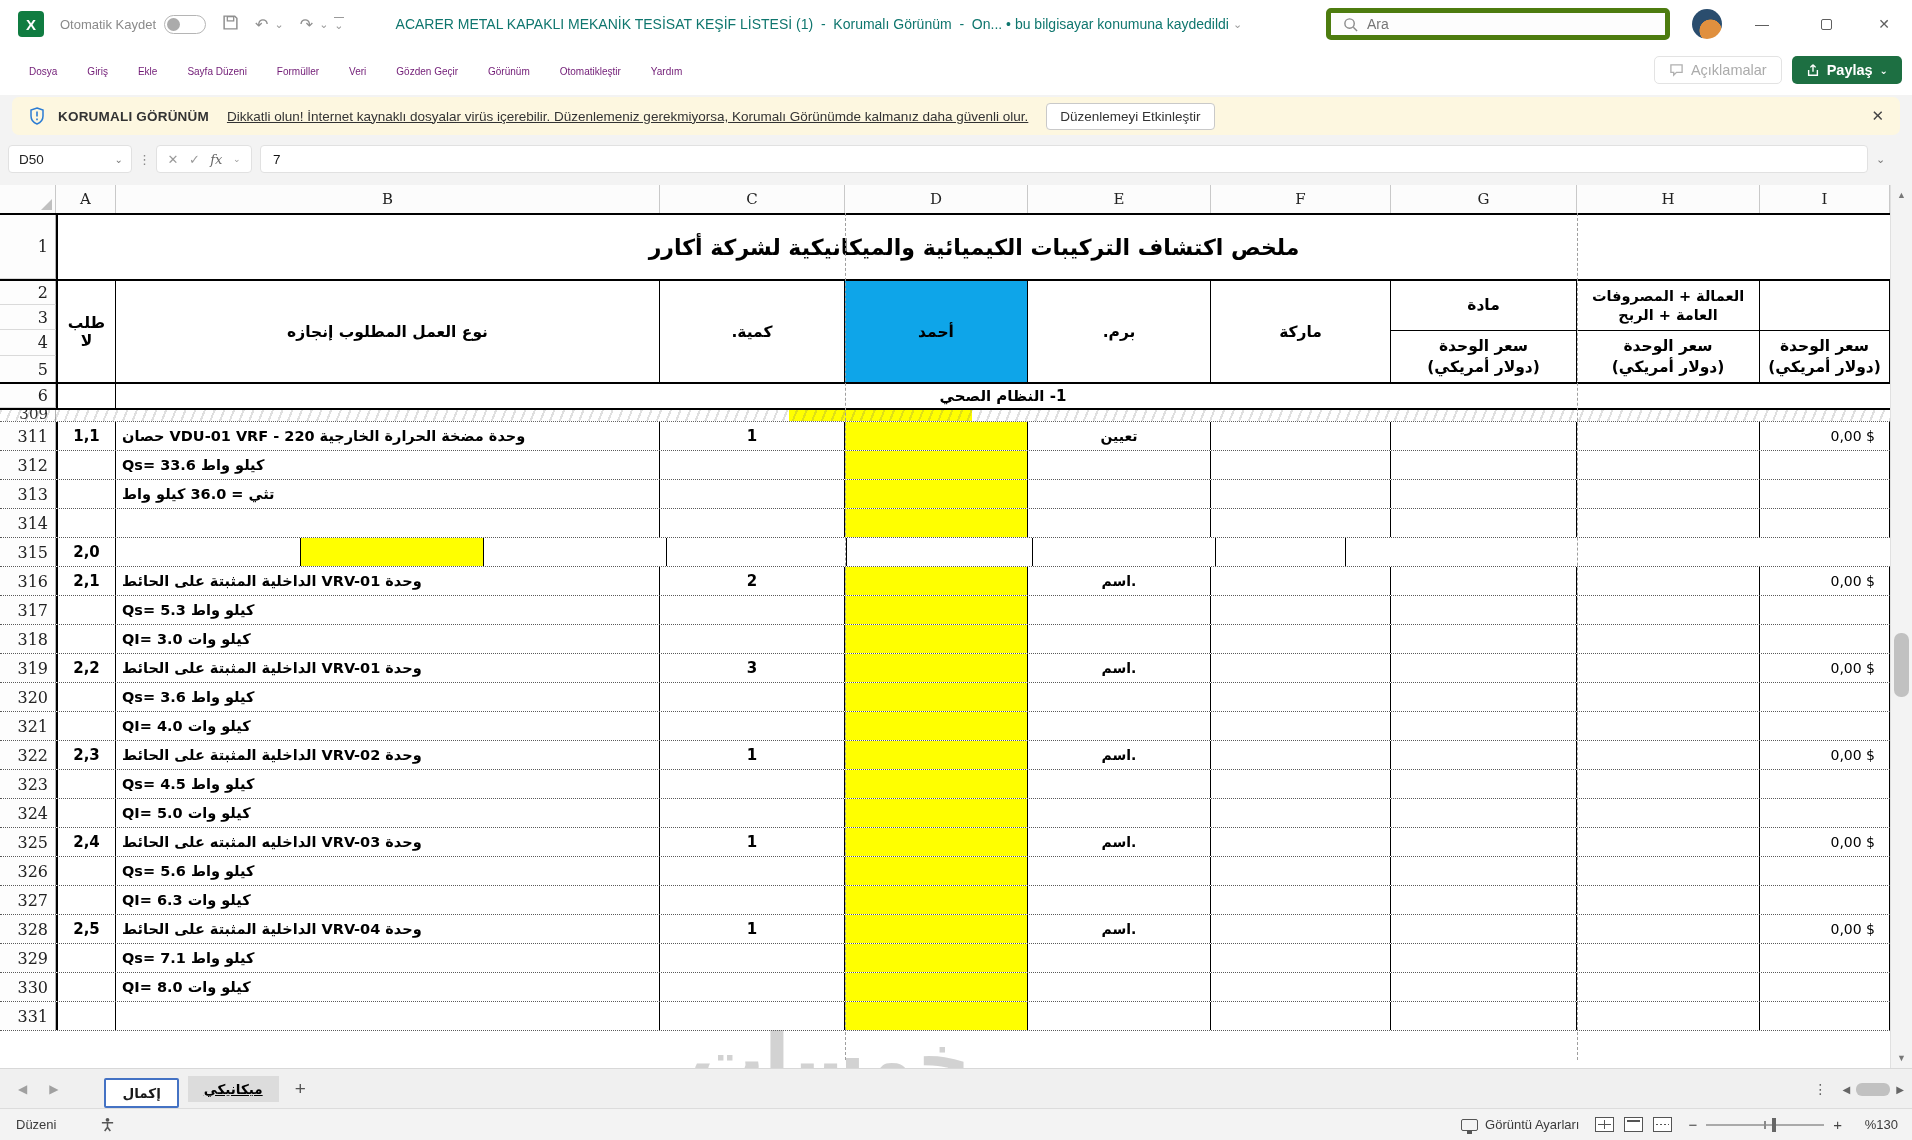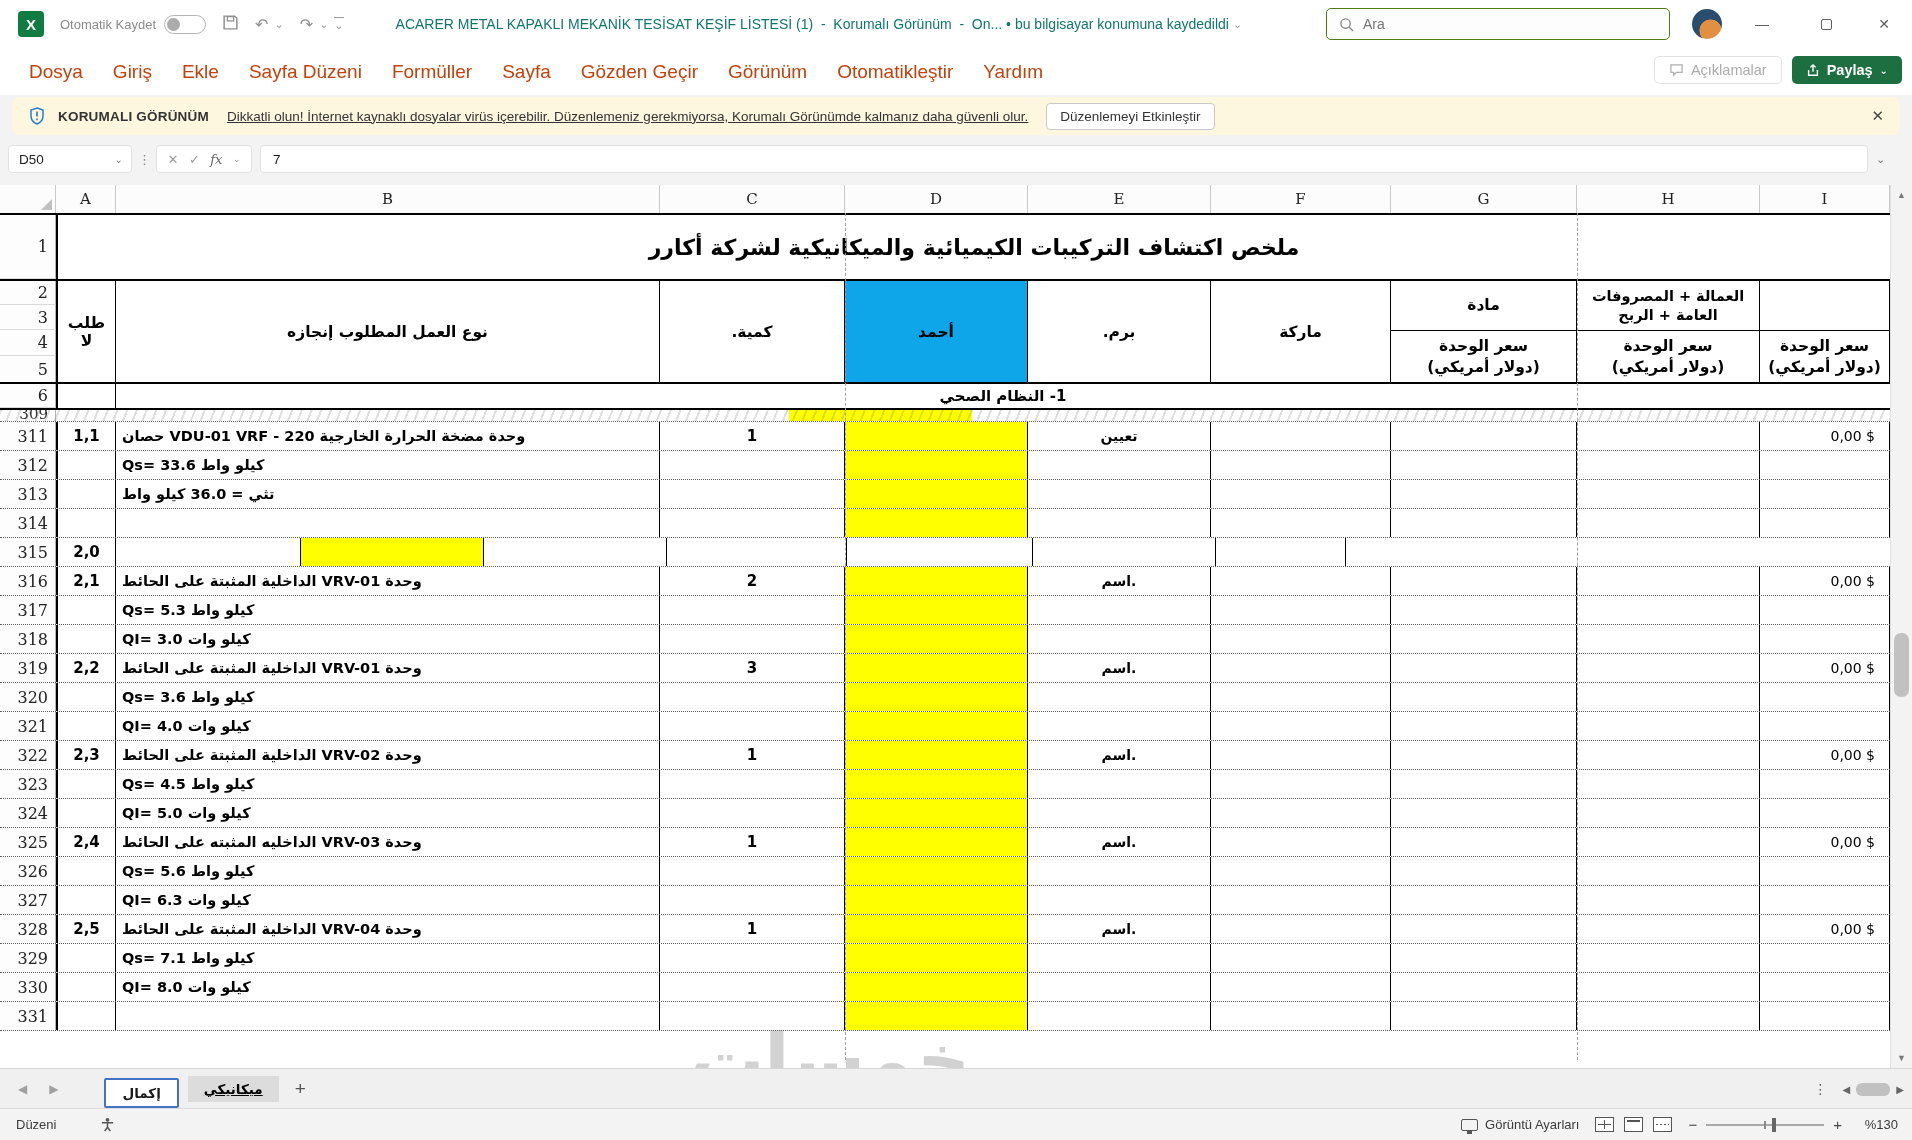--- a/index.html
+++ b/index.html
@@ -14,34 +14,34 @@
     display:flex; align-items:center; color:#868686; font-size:13px; }
   .xl-logo { width:26px; height:26px; margin-left:18px; background:#107c41; border-radius:4px;
     color:#fff; font-weight:bold; font-size:15px; display:flex; align-items:center; justify-content:center; }
   .autosave { margin-left:16px; color:#8a8a8a; }
   .toggle { width:42px; height:19px; border:1px solid #b5b5b5; border-radius:10px; margin-left:8px; position:relative; background:#fff;}
   .toggle .knob { position:absolute; left:2px; top:2px; width:13px; height:13px; border-radius:50%; background:#ababab; }
   .qat-icon { margin-left:16px; color:#8f8f8f; font-size:16px; cursor:default; }
   .qat-small { font-size:11px; margin-left:6px; color:#9a9a9a; }
   .doc-title { margin-left:52px; white-space:nowrap; color:#0f766e; font-size:14px; }
   .titlebar .chev { color:#9a9a9a; font-size:11px; margin-left:4px; }
-  .searchbox { position:absolute; left:1326px; top:8px; width:344px; height:32px; border:1px solid #4d7c0f;
+  .searchbox { position:absolute; left:1326px; top:8px; width:344px; height:32px; border:5px solid #4d7c0f;
     border-radius:5px; background:#fdfdfd; display:flex; align-items:center; padding-left:12px; color:#8a8a8a; }
   .searchbox input { border:none; outline:none; background:transparent; font-size:14px; color:#666; width:260px;
     font-family:"Liberation Sans","DejaVu Sans",sans-serif;}
   .avatar { position:absolute; left:1692px; top:9px; width:30px; height:30px; border-radius:50%;
     background:radial-gradient(circle at 62% 72%, #e0903f 0 38%, #2a4d6e 40%); }
   .winbtn { position:absolute; top:0; width:44px; height:48px; display:flex; align-items:center; justify-content:center; color:#5f5f5f; font-size:14px; }
   .winbtn.min { left:1740px; } .winbtn.max { left:1804px; } .winbtn.close { left:1862px; }
   .maxglyph { width:11px; height:11px; border:1.4px solid #5f5f5f; border-radius:2px; }
   
   .menubar { position:absolute; left:0; top:48px; width:1912px; height:47px; background:#fff;
     display:flex; align-items:center; }
   .menubar .items { display:flex; margin-left:14px; }
-  .menu-item { padding:8px 15px; font-size:19px; color:#c2410c; cursor:default; white-space:nowrap; }
+  .menu-item { padding:8px 15px; font-size:10px; color:#701a75; cursor:default; white-space:nowrap; }
   .mbar-right { position:absolute; right:10px; top:8px; display:flex; gap:10px; align-items:center; }
   .btn-comments { display:flex; align-items:center; gap:7px; color:#ababab; font-size:14.5px;
     border:1px solid #e3e3e3; border-radius:5px; padding:5px 14px; background:#fff; }
   .btn-share { display:flex; align-items:center; gap:7px; color:#fff; font-size:14.5px; font-weight:600;
     border-radius:5px; padding:6px 14px; background:#1d6f42; }
   .btn-share .chev { font-size:10px; }
   
   .banner { position:absolute; left:12px; top:97px; width:1888px; height:38px; background:#fdf7e0;
     border-radius:7px; display:flex; align-items:center; font-size:13.5px; color:#333; }
   .shield { width:18px; height:18px; margin-left:16px; flex:none; }
@@ -210,21 +210,21 @@
     <div class="winbtn close">✕</div>
   </div>
 
   <div class="menubar">
     <div class="items" id="menu-items">
         <span class="menu-item">Dosya</span>
         <span class="menu-item">Giriş</span>
         <span class="menu-item">Ekle</span>
         <span class="menu-item">Sayfa Düzeni</span>
         <span class="menu-item">Formüller</span>
-        <span class="menu-item">Sayfa</span>
+        <span class="menu-item">Veri</span>
         <span class="menu-item">Gözden Geçir</span>
         <span class="menu-item">Görünüm</span>
         <span class="menu-item">Otomatikleştir</span>
         <span class="menu-item">Yardım</span>
       </div>
     <div class="mbar-right">
       <div class="btn-comments">
         <svg width="15" height="14" viewBox="0 0 16 15">
             <path d="M2 2h12v8H8l-3 3v-3H2z" fill="none" stroke="#b0b0b0" stroke-width="1.4"></path>
           </svg>

